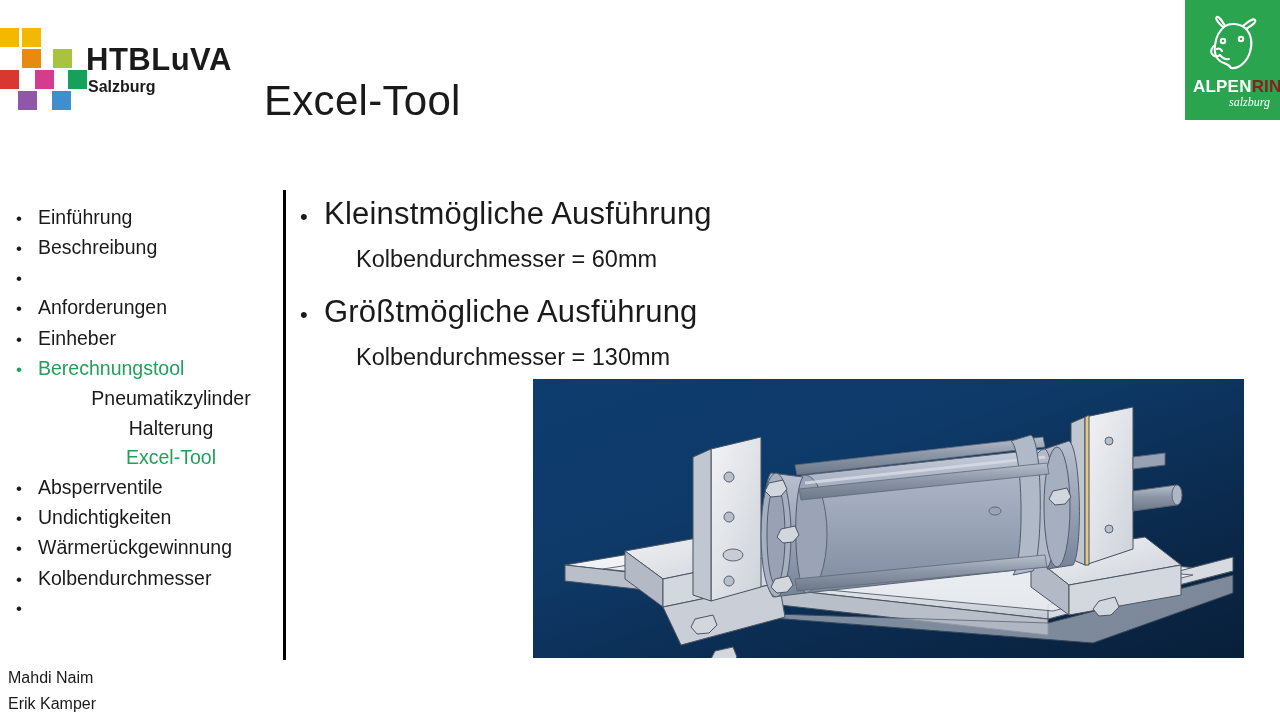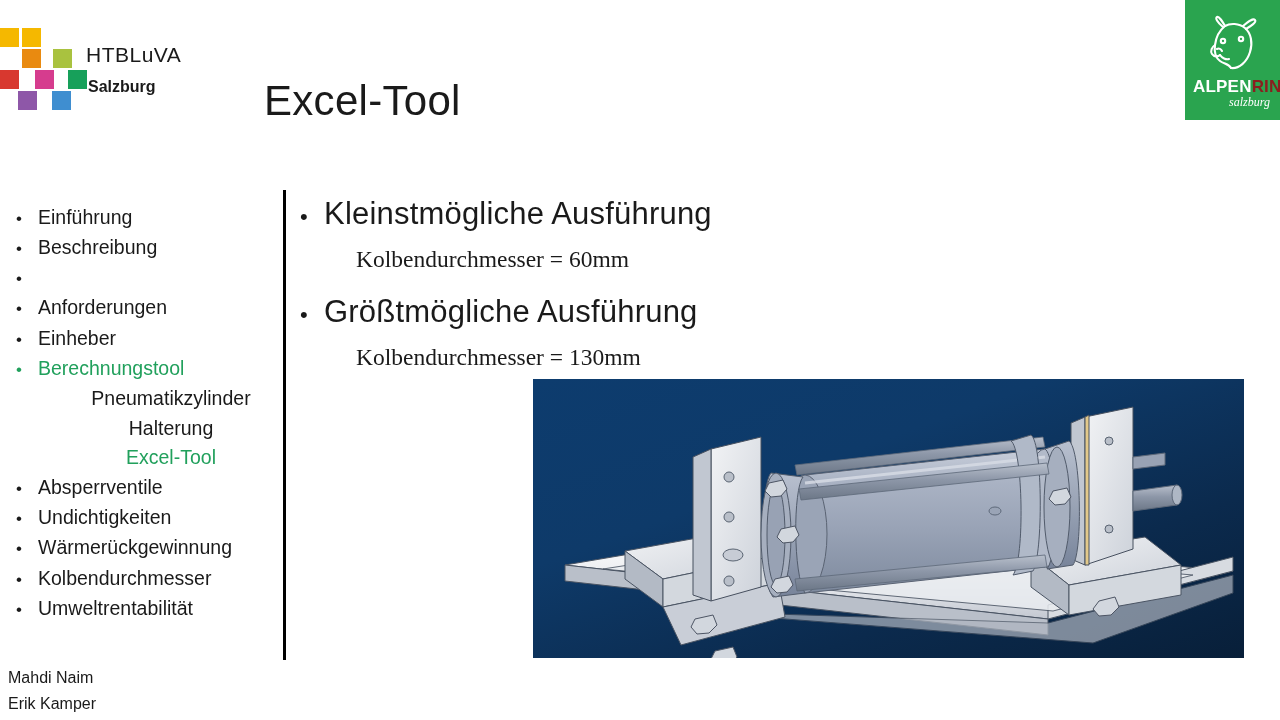--- a/index.html
+++ b/index.html
@@ -11,21 +11,21 @@
   }
   .slide { position: relative; width: 1280px; height: 720px; background: #fff; }
 
   
   .htb-logo { position: absolute; left: 0px; top: 18px; width: 240px; height: 92px; }
   .htb-grid { position: absolute; left: 0px; top: 10px; width: 86px; height: 62px; }
   .htb-grid span { position: absolute; width: 19px; height: 19px; display: block; }
 
   .htb-name {
     position: absolute; left: 86px; top: 26px;
-    font-size: 21px; font-weight: normal; letter-spacing: .5px;
+    font-size: 31px; font-weight: bold; letter-spacing: .5px;
     color: #1a1a1a; line-height: 1;
   }
   .htb-sub {
     position: absolute; left: 88px; top: 61px;
     font-size: 16px; font-weight: bold; color: #1a1a1a; line-height: 1;
   }
 
   
   .alpen { position: absolute; right: 0px; top: 0px; width: 95px; height: 120px;
            background: #2aa44f; overflow: hidden; }
@@ -59,21 +59,21 @@
   .authors { position: absolute; left: 8px; top: 665px; font-size: 16px;
              color: #1a1a1a; line-height: 26px; }
 
   
   .body { position: absolute; left: 300px; top: 192px; width: 600px; }
   .body .lvl1 { display: flex; align-items: baseline; font-size: 31px;
                 color: #1a1a1a; line-height: 44px; white-space: nowrap;
                 letter-spacing: .2px; }
   .body .lvl1 .bul { width: 24px; flex: 0 0 24px; font-size: 22px; }
   .body .lvl2 { padding-left: 56px; font-size: 23.5px; color: #1a1a1a;
-                line-height: 40px; white-space: nowrap; font-family: Liberation Serif, serif; }
+                line-height: 40px; white-space: nowrap; }
   .body .gap { height: 11px; }
 
   
   .cad { position: absolute; left: 533px; top: 379px; width: 711px; height: 279px;
          background: linear-gradient(160deg,#0d3c6e 0%, #0e3a69 35%, #0b2a4d 70%, #081f39 100%);
          overflow: hidden; }
   .cad svg { display: block; }
 
   .caption { position: absolute; left: 533px; top: 669px; width: 711px;
              text-align: center; font-size: 19px; color: #1a1a1a; }
@@ -167,21 +167,20 @@
       <div class="row">
         <span class="bullet">•</span>
         <span>Wärmerückgewinnung</span>
       </div>
       <div class="row">
         <span class="bullet">•</span>
         <span>Kolbendurchmesser</span>
       </div>
       <div class="row">
         <span class="bullet">•</span>
-        <span>Umweltrentabilität</span>
       </div>
     </div>
 
   <div class="authors">
     <div>Mahdi Naim</div>
     <div>Erik Kamper</div>
   </div>
 
   <div class="body">
     <div class="lvl1">

